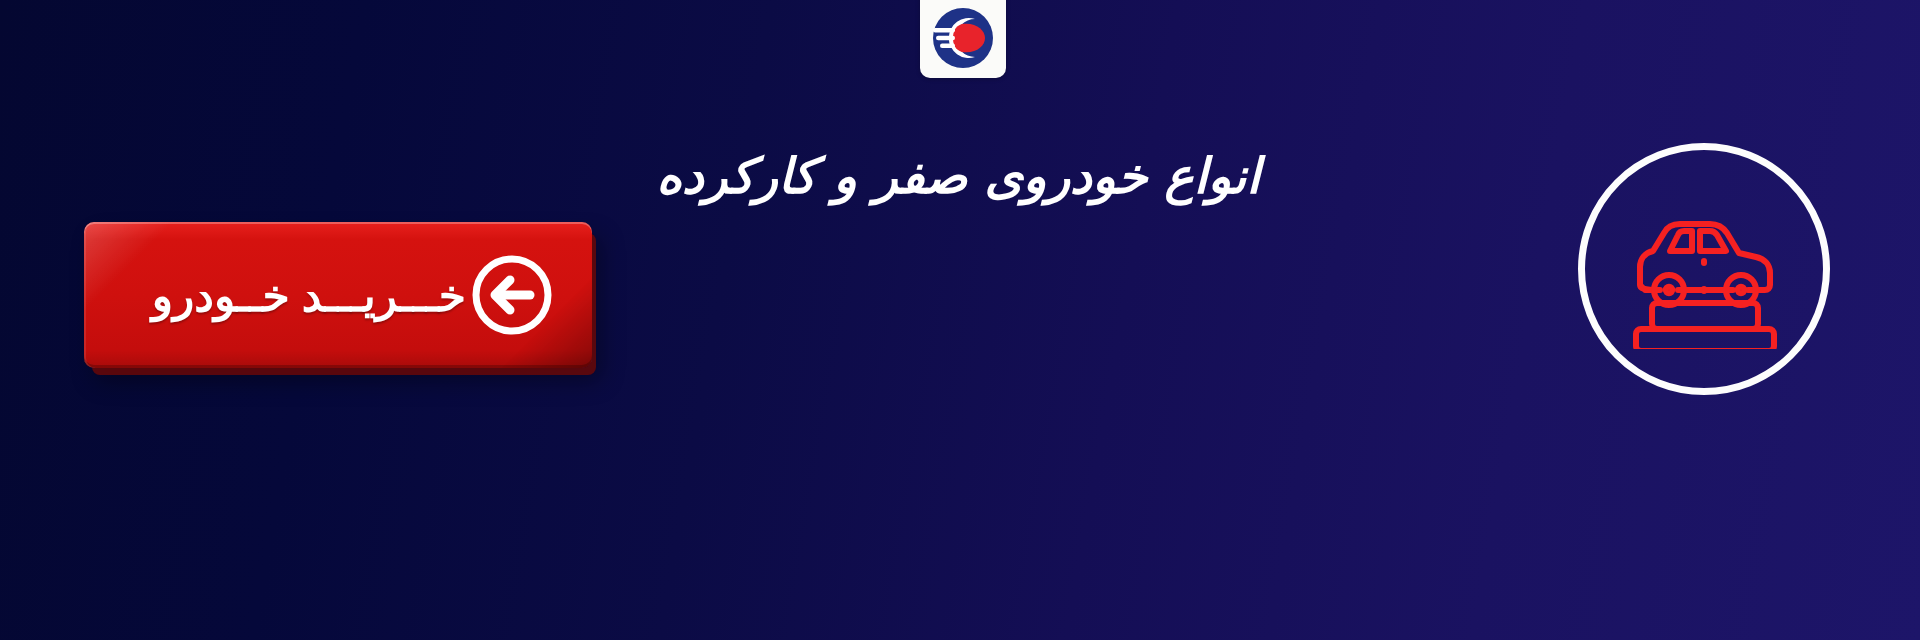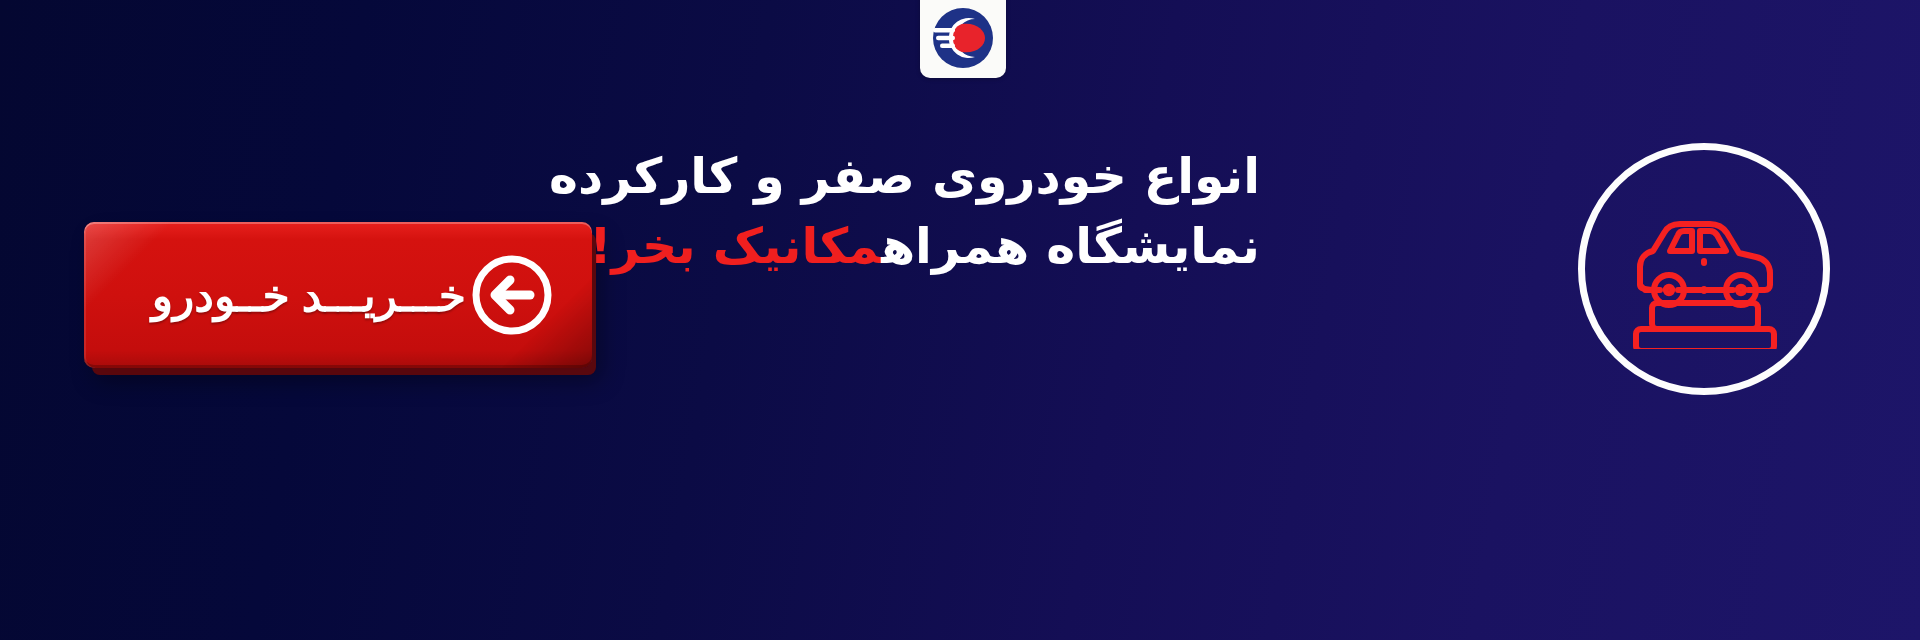--- a/index.html
+++ b/index.html
@@ -106,20 +106,21 @@
 
   
   #headline {
     position: absolute;
     right: 660px;
     top: 152px;
     width: 620px;
     direction: rtl;
     text-align: right;
     line-height: 1.02;
+    font-style: italic;
   }
   #headline .hl {
     display: block;
     font-size: 49px;
     font-weight: 700;
     color: #ffffff;
     white-space: nowrap;
     margin-bottom: 20px;
     letter-spacing: 0px;
   }
@@ -173,21 +174,20 @@
           <line x1="62" y1="44" x2="29" y2="44"></line>
           <polyline points="42,29 27,44 42,59"></polyline>
         </g>
       </svg>
     </span>
     <span id="cta-label">خـــریـــد خــودرو</span>
   </button>
 
   <div id="headline">
     <span class="hl">انواع خودروی صفر و کارکرده</span>
-    <span class="hl"><span>نمایشگاه همراه</span><span class="accent">مکانیک بخر!</span></span>
   </div>
 
   <div id="showroom-medallion">
     <span>
       <svg width="172" height="160" viewBox="0 0 172 160" aria-hidden="true">
         <g fill="none" stroke="#f52121" stroke-width="6" stroke-linecap="round" stroke-linejoin="round">
 
           <path d="M22 96 L22 78 C22 70 27 64 35 62 L46 44 C49 38 55 35 62 35 L92 35 C99 35 105 38 109 44 L121 64 L138 68 C147 70 152 76 152 84 L152 96 C152 99 150 101 147 101 L130 101 M60 101 L115 101 M27 101 L42 101 C24.5 101 22 99 22 96 Z"></path>
 
           <path d="M52 62 L60 46 C61 43 63 42 66 42 L74 42 L74 62 Z"></path>

